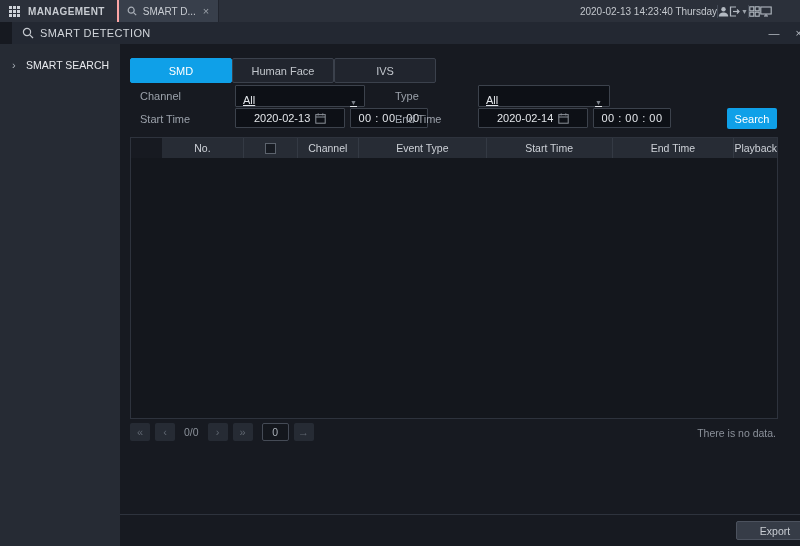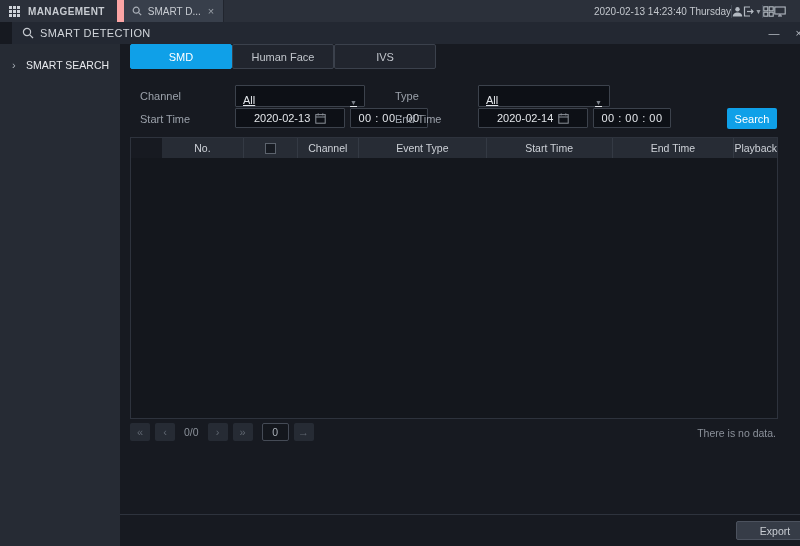--- a/index.html
+++ b/index.html
@@ -12,24 +12,24 @@
   
   .topbar {
     position:absolute; left:0; top:0; width:800px; height:22px;
     background:#2b303a; display:flex; align-items:center; font-size:10px;
     color:#c8ccd2;
   }
   .apps-btn { width:28px; height:22px; display:flex; align-items:center; justify-content:center; cursor:pointer; }
   .mgmt-label { letter-spacing:.4px; font-weight:bold; margin-right:12px; }
   .top-tab {
     height:22px; display:flex; align-items:center; gap:6px; padding:0 8px;
-    background:#383f4b; border-left:7px solid #fca5a5; border-right:1px solid #21252e; cursor:pointer;
+    background:#383f4b; border-left:2px solid #fca5a5; border-right:1px solid #21252e; cursor:pointer;
   }
   .top-tab .tab-close { color:#9aa0a8; font-size:11px; line-height:1; padding:0 1px; cursor:pointer; }
-  .top-right { margin-left:auto; display:flex; align-items:center; padding-right:14px; }
+  .top-right { margin-left:auto; display:flex; align-items:center; padding-right:28px; }
   .top-right .dt { font-size:10px; color:#c3c7cd; }
   .vsep { width:1px; height:13px; background:#434a56; }
   .icon-btn { display:flex; align-items:center; justify-content:center; cursor:pointer; color:#b3b9c1; }
   .caret { font-size:7px; color:#9aa0a8; margin-left:1px; }
   
   .titlebar {
     position:absolute; left:12px; top:22px; width:800px; height:22px;
     background:#232832; display:flex; align-items:center; padding:0 10px;
     font-size:11px; color:#d2d6db;
   }
@@ -39,21 +39,21 @@
   
   .sidebar {
     position:absolute; left:0; top:44px; width:120px; height:502px;
     background:#262b34; padding-top:8px; font-size:10.5px;
   }
   .side-item { display:flex; align-items:center; height:26px; padding-left:12px; cursor:pointer; color:#8d939c; }
   .side-item.active { color:#e8eaee; }
   .side-item .chev { width:14px; font-size:11px; color:#aab0b8; }
   
   .main { position:absolute; left:120px; top:44px; width:680px; height:502px; background:#171a21; }
-  .tabs { position:absolute; left:10px; top:0; display:flex;justify-content:flex-end; }
+  .tabs { position:absolute; left:10px; top:14px; display:flex;justify-content:flex-end; }
   .tab {
     width:102px; height:25px; display:flex; align-items:center; justify-content:center;
     font-size:11px; color:#c2c6cc; background:#21252e; border:1px solid #3b414c;
     border-radius:2px; cursor:pointer; margin-right:0;
   }
   .tab.active { background:#0fa0e8; border-color:#0fa0e8; color:#ffffff; }
   .form-label { position:absolute; font-size:11px; color:#9ba1aa; line-height:22px; height:22px; }
   .select {
     position:absolute; height:22px; background:#0d1016; border:1px solid #3c424c;
     display:flex; align-items:flex-end; padding:0 7px; font-size:11px; color:#e3e6ea;

